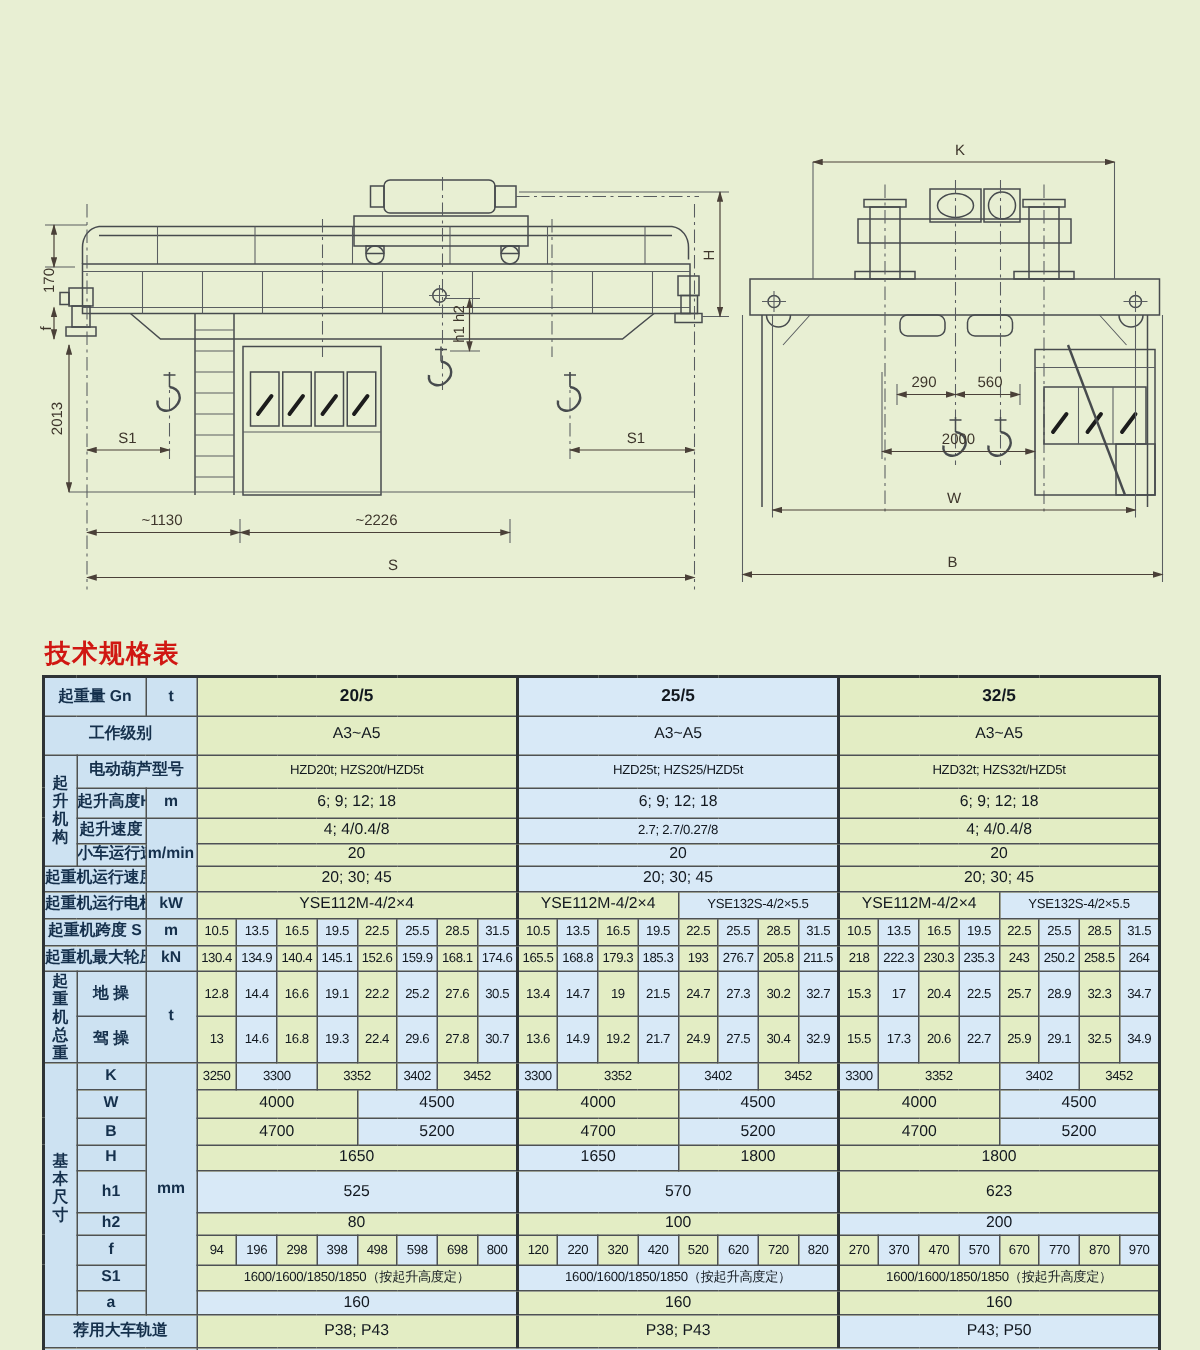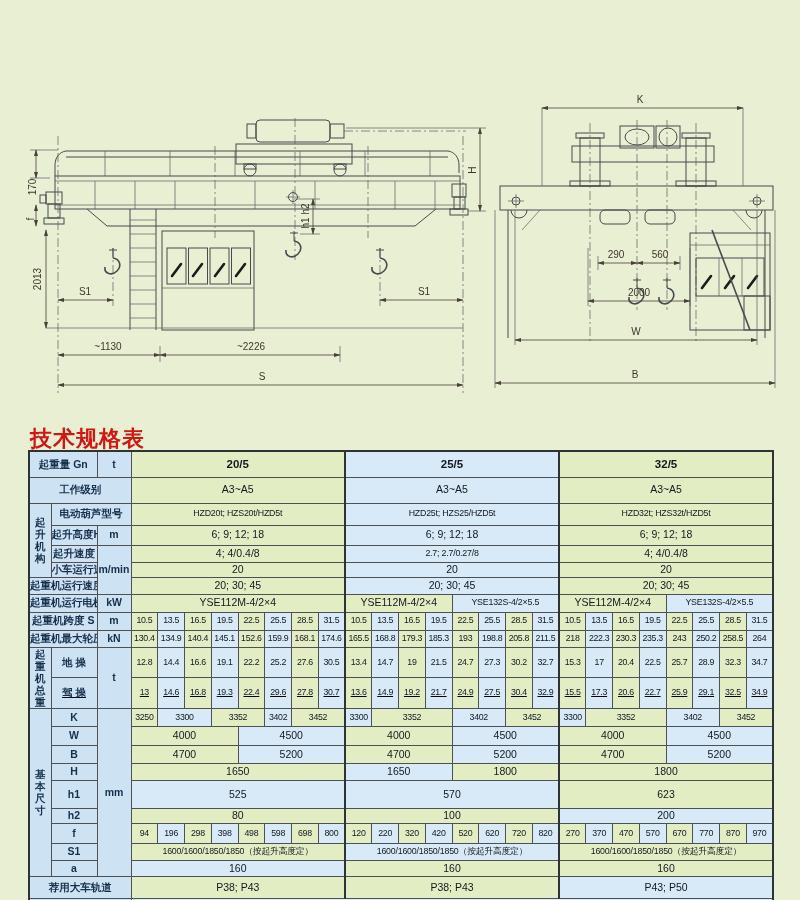--- a/index.html
+++ b/index.html
@@ -28,21 +28,21 @@
   svg .ln2{stroke:#474b4e;stroke-width:1.6;fill:none;}
   svg .thin{stroke:#5a5e61;stroke-width:.7;fill:none;}
   svg .cl{stroke:#595d60;stroke-width:.7;fill:none;stroke-dasharray:9 3 2 3;}
   svg .dim{stroke:#4a4038;stroke-width:.8;fill:none;}
   svg .dt{font-size:10px;fill:#3e362c;font-family:"Liberation Sans",sans-serif;}
   svg .hatch{stroke:#1c1c1c;stroke-width:2.6;fill:none;stroke-linecap:round;}
 
   
   .section-heading{
     position:absolute;top:424px;left:30px;
-    font-size:22px;font-weight:bold;color:#d01712;
+    font-size:17px;font-weight:bold;color:#d01712;
     letter-spacing:1px;
   }
 
   
   #spec-table{
     position:absolute;top:450px;left:28px;
     border-collapse:collapse;table-layout:fixed;
     width:744px;
     border:2px solid #2e3336;
   }
@@ -435,21 +435,21 @@
           <td colspan="1" class="b">145.1</td>
           <td colspan="1" class="g">152.6</td>
           <td colspan="1" class="b">159.9</td>
           <td colspan="1" class="g">168.1</td>
           <td colspan="1" class="b">174.6</td>
           <td colspan="1" class="g gs">165.5</td>
           <td colspan="1" class="b">168.8</td>
           <td colspan="1" class="g">179.3</td>
           <td colspan="1" class="b">185.3</td>
           <td colspan="1" class="g">193</td>
-          <td colspan="1" class="b">198.8</td>
+          <td colspan="1" class="b">276.7</td>
           <td colspan="1" class="g">205.8</td>
           <td colspan="1" class="b">211.5</td>
           <td colspan="1" class="g gs">218</td>
           <td colspan="1" class="b">222.3</td>
           <td colspan="1" class="g">230.3</td>
           <td colspan="1" class="b">235.3</td>
           <td colspan="1" class="g">243</td>
           <td colspan="1" class="b">250.2</td>
           <td colspan="1" class="g">258.5</td>
           <td colspan="1" class="b">264</td>
@@ -478,21 +478,21 @@
           <td colspan="1" class="b">32.7</td>
           <td colspan="1" class="g gs">15.3</td>
           <td colspan="1" class="b">17</td>
           <td colspan="1" class="g">20.4</td>
           <td colspan="1" class="b">22.5</td>
           <td colspan="1" class="g">25.7</td>
           <td colspan="1" class="b">28.9</td>
           <td colspan="1" class="g">32.3</td>
           <td colspan="1" class="b">34.7</td>
         </tr>
-        <tr class="c24" style="height: 20px; text-decoration: underline;">
+        <tr class="c24" style="height: 20px;">
           <th>驾 操</th>
           <td colspan="1" class="g">13</td>
           <td colspan="1" class="b">14.6</td>
           <td colspan="1" class="g">16.8</td>
           <td colspan="1" class="b">19.3</td>
           <td colspan="1" class="g">22.4</td>
           <td colspan="1" class="b">29.6</td>
           <td colspan="1" class="g">27.8</td>
           <td colspan="1" class="b">30.7</td>
           <td colspan="1" class="g gs">13.6</td>

